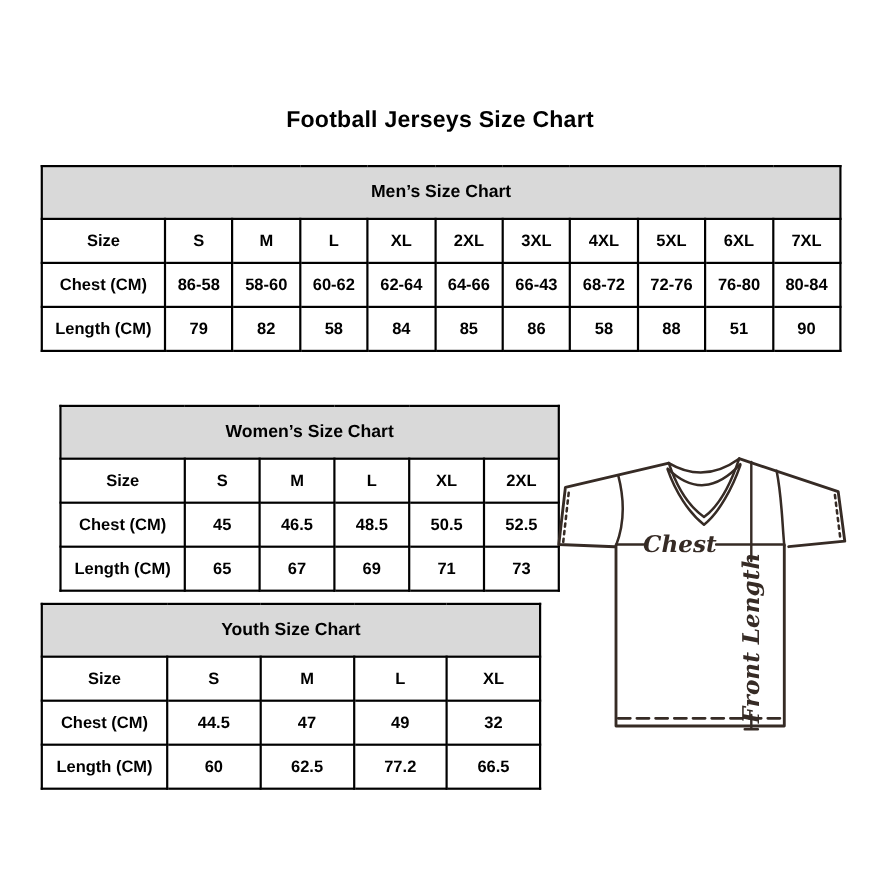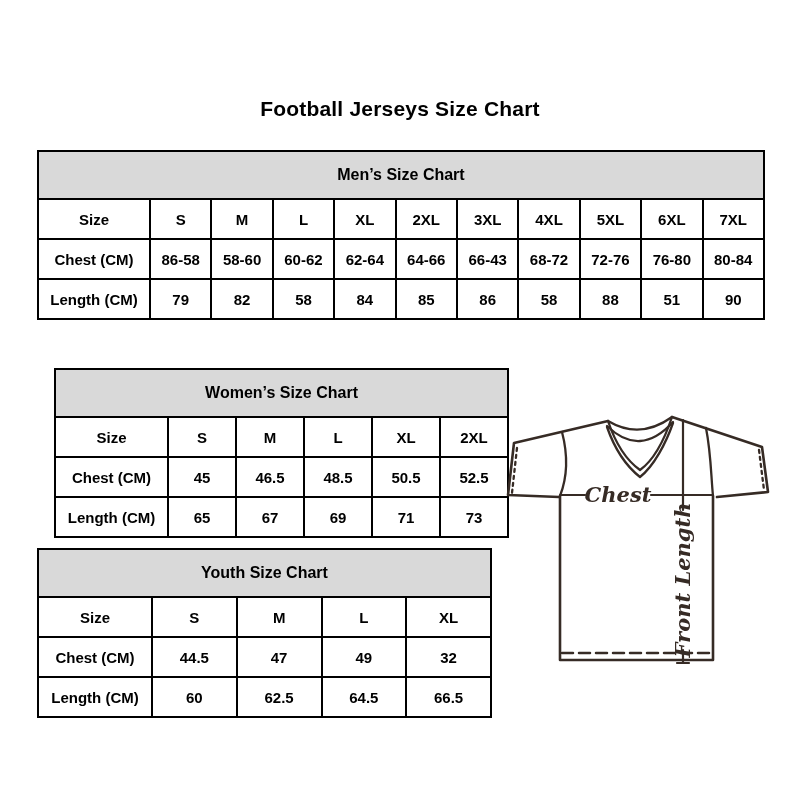--- a/index.html
+++ b/index.html
@@ -154,21 +154,21 @@
         <td class="row-label">Chest (CM)</td>
         <td class="cell">44.5</td>
         <td class="cell">47</td>
         <td class="cell">49</td>
         <td class="cell">32</td>
       </tr>
       <tr>
         <td class="row-label">Length (CM)</td>
         <td class="cell">60</td>
         <td class="cell">62.5</td>
-        <td class="cell">64.5</td>
+        <td class="cell">77.2</td>
         <td class="cell">66.5</td>
       </tr>
     </tbody>
   </table>
 
 <svg class="jersey" width="266" height="258" viewBox="0 0 266 258">
   <g fill="none" stroke="var(--jersey,#362b25)" stroke-width="2.6" stroke-linejoin="round" stroke-linecap="round">
 
     <path d="M103,11 L9,33 L3,85 L54,87"></path>
 

